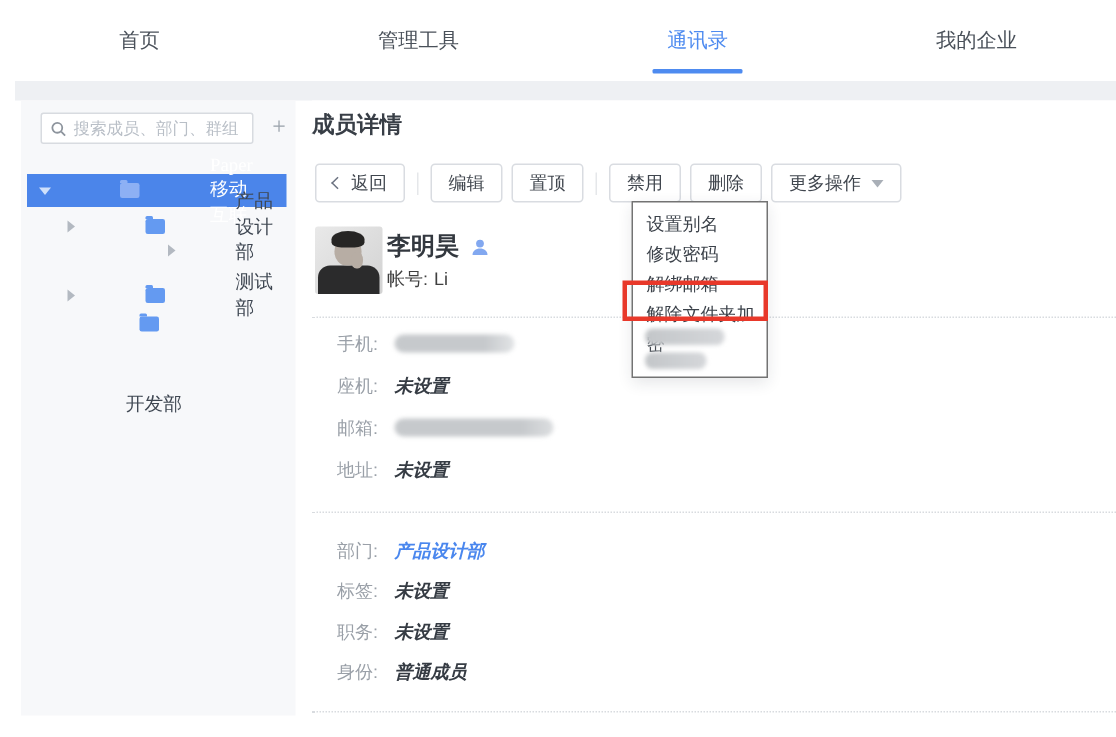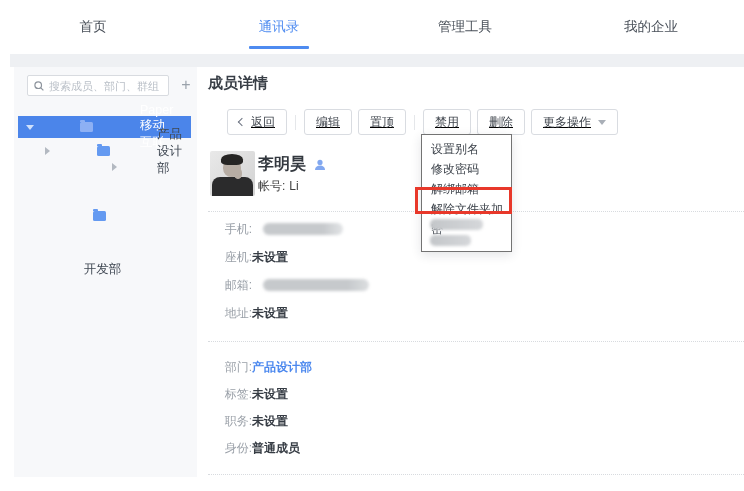--- a/index.html
+++ b/index.html
@@ -9,21 +9,21 @@
 
   
   .topnav { position:absolute; left:0; top:0; right:0; height:53px; background:#fff; display:flex; }
   .topnav .tab { position:relative; flex:1 1 0; display:flex; align-items:center; justify-content:center; font-size:13.5px; color:#4a515a; cursor:pointer; }
   .topnav .tab.active { color:#4e8bf0; }
   .topnav .tab.active::after { content:""; position:absolute; left:50%; transform:translateX(-50%); bottom:4px; width:60px; height:3px; background:#4e8bf0; border-radius:1px; }
 
   .band { position:absolute; left:10px; right:0; top:54px; height:13px; background:#eef0f3; }
 
   
-  .sidebar { position:absolute; left:14px; top:67px; width:183px; height:410px; background:#f7f8fa; }
+  .sidebar { position:absolute; left:14px; top:67px; width:183px; height:410px; background:#f7f8fa;font-family:Liberation Serif, serif; }
   .search-row { position:absolute; left:0; top:8px; width:100%; height:21px; }
   .search-box { position:absolute; left:13px; top:0; width:142px; height:21px; background:#fff; border:1px solid #d8dbe0; border-radius:2px; display:flex; align-items:center; padding:0 6px; }
   .search-box svg { flex:0 0 auto; margin-right:5px; }
   .search-box input { border:none; outline:none; width:100%; font-size:11px; color:#555; background:transparent; font-family:inherit; }
   .search-box input::placeholder { color:#b9bfc7; }
   .add-btn { position:absolute; left:162px; top:0; width:20px; height:21px; color:#9aa2ab; font-size:16px; line-height:20px; text-align:center; cursor:pointer; }
 
   .tree-row { position:absolute; height:22px; display:flex; align-items:center; font-size:12.5px; color:#3f4752; cursor:pointer;gap:40px; }
   .tree-root { left:4px; top:49px; width:173px; background:#4b85ea; color:#fff; }
   .tree-child { left:0; width:177px; }
@@ -32,21 +32,21 @@
   .caret-right { width:0; height:0; border-top:4px solid transparent; border-bottom:4px solid transparent; border-left:5px solid #b3b9c1; margin:0 7px 0 31px; }
   .folder { width:13px; height:10px; background:#649af1; border-radius:1.5px; position:relative; margin-right:7px; flex:0 0 auto; }
   .folder::before { content:""; position:absolute; top:-2px; left:0; width:5px; height:2px; background:inherit; border-radius:1px 1px 0 0; }
   .tree-root .folder { background:#8db0f4; }
   .dots-v { margin-left:auto; margin-right:9px; width:3px; height:3px; border-radius:50%; background:#e8eefc; box-shadow:0 -5px 0 #e8eefc, 0 5px 0 #e8eefc; flex:0 0 auto; }
 
   
   .content { position:absolute; left:208px; top:67px; right:0; bottom:0; background:#fff; }
   .page-title { position:absolute; left:0; top:7px; font-size:15px; font-weight:bold; color:#383e46; }
 
-  .toolbar { position:absolute; left:19px; top:42px; height:26px; display:flex; align-items:center;text-decoration:underline; }
+  .toolbar { position:absolute; left:2px; top:42px; height:26px; display:flex; align-items:center; }
   .btn { height:26px; background:#fff; border:1px solid #d9dce1; border-radius:3px; font-size:12px; color:#40464e; display:flex; align-items:center; padding:0 11px; cursor:pointer; white-space:nowrap; font-family:inherit; }
   .btn + .btn { margin-left:6px; }
   .tb-sep { width:1px; height:15px; background:#e5e7ea; margin:0 8px; }
   .chev-left { width:6px; height:6px; border-left:1.5px solid #6b7280; border-bottom:1.5px solid #6b7280; transform:rotate(45deg); margin-right:6px; }
   .caret-more { width:0; height:0; border-left:4px solid transparent; border-right:4px solid transparent; border-top:5px solid #a9afb7; margin-left:7px; }
 
   
   .dropdown { position:absolute; left:213px; top:67px; width:91px; height:118px; background:#fff; border:1px solid #737373; box-shadow:0 3px 10px rgba(30,40,60,.12); z-index:5; }
   .menu-item { position:absolute; left:0; width:100%; height:20px; line-height:20px; padding-left:9px; font-size:12px; color:#3c424a; cursor:pointer; }
   .mi1 { top:4px; } .mi2 { top:24px; } .mi3 { top:44px; } .mi4 { top:64px; }
@@ -64,37 +64,37 @@
   .member-name { position:absolute; left:50px; top:87px; font-size:16px; font-weight:bold; color:#33383f; display:flex; align-items:center; }
   .member-name svg { margin-left:8px; }
   .member-account { position:absolute; left:50px; top:111px; font-size:12px; color:#404040; }
   .member-account .acct-val { margin-left:4px; }
 
   .dotted-sep { position:absolute; left:0; right:0; border-top:1px dotted #d8dbdf; }
   .sep1 { top:144px; } .sep2 { top:274px; } .sep3 { top:407px; }
 
   .field-row { position:absolute; left:0; height:14px; display:flex; align-items:center; font-size:12px; }
   .field-label { width:44px; text-align:right; color:#9aa0a8; flex:0 0 auto; }
-  .field-value { color:#363c44; font-weight:bold; }
+  .field-value { margin-left:11px; color:#363c44; font-weight:bold;font-style:italic; }
   .field-value.link { color:#4a87ee; font-weight:bold; cursor:pointer; }
   .blur-val { margin-left:11px; border-radius:6px; filter:blur(1.5px); }
   .blur-phone { width:80px; height:12px; background:linear-gradient(90deg,#c6c9cc 75%,#e2e4e6); }
   .blur-mail { width:106px; height:12px; background:linear-gradient(90deg,#c6c9cc 80%,#dcdee0); }
   .fr1 { top:155px; } .fr2 { top:183px; } .fr3 { top:211px; } .fr4 { top:239px; }
   .fr5 { top:293px; } .fr6 { top:320px; } .fr7 { top:347px; } .fr8 { top:374px;justify-content:flex-end; }
 </style>
 </head>
 <body>
 
 <div class="page">
 
   <nav class="topnav">
     <div class="tab">首页</div>
+    <div class="tab">管理工具</div>
     <div class="tab active">通讯录</div>
-    <div class="tab">管理工具</div>
     <div class="tab">我的企业</div>
   </nav>
   <div class="band"></div>
 
   <aside class="sidebar">
     <div class="search-row">
       <div class="search-box">
         <svg width="10" height="10" viewBox="0 0 10 10">
             <circle cx="4.2" cy="4.2" r="3.3" fill="none" stroke="#8d949d" stroke-width="1.2"></circle>
             <line x1="6.8" y1="6.8" x2="9.4" y2="9.4" stroke="#8d949d" stroke-width="1.2"></line>
@@ -112,20 +112,25 @@
     </div>
     <div class="tree-row tree-child tc1">
       <span class="caret-right"></span>
       <span class="folder"></span>
       <span>产品设计部</span>
     </div>
     <div class="tree-row tree-child tc2">
       <span class="caret-right"></span>
       <span class="folder"></span>
       <span>开发部</span>
+    </div>
+    <div class="tree-row tree-child tc3">
+      <span class="caret-right"></span>
+      <span class="folder"></span>
+      <span>测试部</span>
     </div>
   </aside>
 
   <main class="content">
     <h1 class="page-title">成员详情</h1>
 
     <div class="toolbar">
       <button class="btn">
         <span class="chev-left"></span>
         <span>返回</span>

